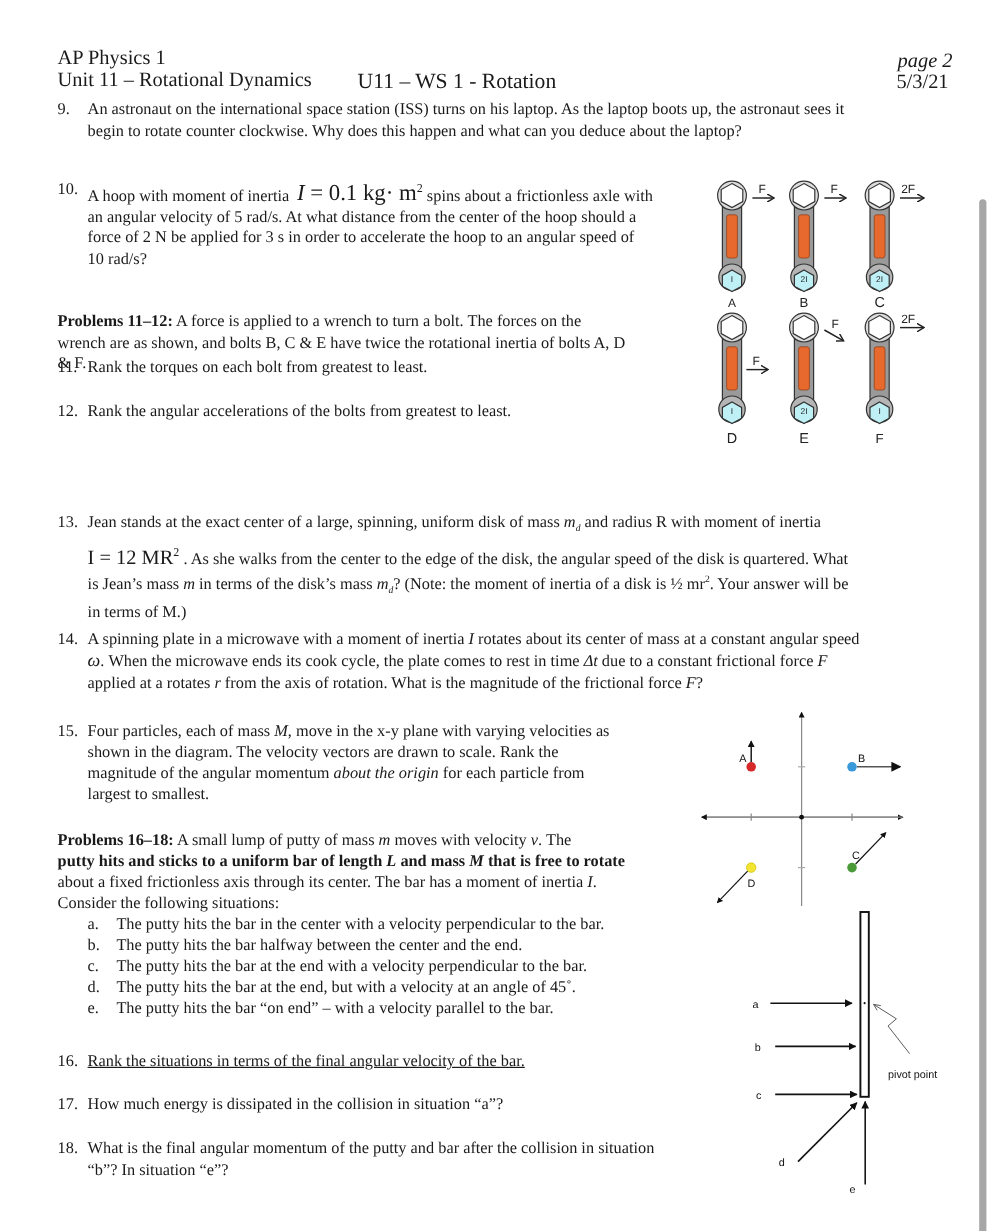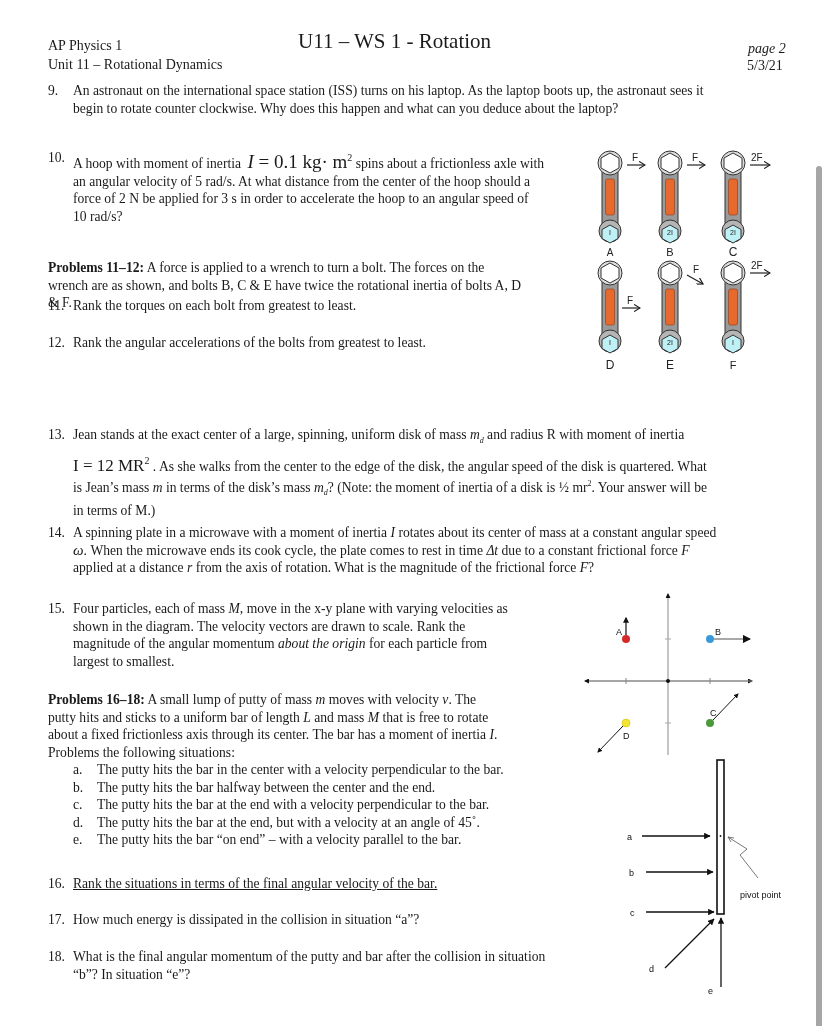--- a/index.html
+++ b/index.html
@@ -1,22 +1,22 @@
 <!DOCTYPE html>
 <html><head>
 <meta charset="utf-8">
 <style>
   html, body { margin: 0; padding: 0; }
   body {
     width: 828px; height: 1026px; background: #ffffff; position: relative; overflow: hidden;
     font-family: "Liberation Serif", "DejaVu Serif", serif; color: #1a1a1a;
   }
   .abs { position: absolute; }
-  .hdr-small { font-size: 14px; }
-  .title { font-size: 21px; }
+  .hdr-small { font-size: 17px; }
+  .title { font-size: 18px; margin-top: 28px; }
   .q { font-size: 13.6px; line-height: 17.5px; }
   .q .num { position: absolute; left: 0; top: 0; }
   .q .body { margin-left: 25px; }
   .bold { font-weight: bold; }
   .scroll-thumb { position: absolute; left: 816px; top: 166px; width: 6px; height: 860px; background: #a6a6a6; border-radius: 3px 3px 0 0; }
   .sit-item { position: relative; padding-left: 24px; }
   .sit-item .letter { position: absolute; left: 0; top: 0; }
   .diag-label { font-family: "Liberation Sans", "DejaVu Sans", sans-serif; font-size: 9px; fill: #111; }
   .hand { font-family: "Liberation Sans", "DejaVu Sans", sans-serif; }
 </style>
@@ -136,21 +136,21 @@
     <div style="white-space:nowrap;"><span>is Jean’s mass </span><i>m</i><span> in terms of the disk’s mass </span><i>m</i><sub style="font-size:8px;"><i>d</i></sub><span>? (Note:  the moment of inertia of a disk is ½ mr</span><sup style="font-size:8px;">2</sup><span>.  Your answer will be</span></div>
     <div>in terms of M.)</div>
   </div>
 </div>
 
 <div class="abs q" style="left:48px; top:524px; width:750px;">
   <span class="num">14.</span>
   <div class="body">
     <div style="white-space:nowrap;"><span>A spinning plate in a microwave with a moment of inertia </span><i>I</i><span> rotates about its center of mass at a constant angular speed</span></div>
     <div style="white-space:nowrap;"><i style="font-size:15px;">ω</i><span>.  When the microwave ends its cook cycle, the plate comes to rest in time </span><i>Δt</i><span> due to a constant frictional force </span><i>F</i></div>
-    <div style="white-space:nowrap;"><span>applied at a distance </span><i>r</i><span> from the axis of rotation.  What is the magnitude of the frictional force </span><i>F</i><span>?</span></div>
+    <div style="white-space:nowrap;"><span>applied at a rotates </span><i>r</i><span> from the axis of rotation.  What is the magnitude of the frictional force </span><i>F</i><span>?</span></div>
   </div>
 </div>
 
 <div class="abs q" style="left:48px; top:600px; width:520px;">
   <span class="num">15.</span>
   <div class="body">
     <div style="white-space:nowrap;"><span>Four particles, each of mass </span><i>M</i><span>, move in the x-y plane with varying velocities as</span></div>
     <div>shown in the diagram. The velocity vectors are drawn to scale. Rank the</div>
     <div style="white-space:nowrap;"><span>magnitude of the angular momentum </span><i>about the origin</i><span> for each particle from</span></div>
     <div>largest to smallest.</div>
@@ -197,23 +197,23 @@
 
   <g>
     <line x1="43" y1="146" x2="18" y2="172" stroke="#111" stroke-width="1" marker-end="url(#tris)"></line>
     <circle cx="46" cy="143" r="4" fill="#f2e430" stroke="#c9b800" stroke-width="0.5"></circle>
     <text x="43" y="159" class="diag-label">D</text>
   </g>
 </svg>
 
 <div class="abs q" style="left:48px; top:691px; width:540px;">
   <div style="white-space:nowrap;"><span class="bold">Problems 16–18:</span><span> A small lump of putty of mass </span><i>m</i><span> moves with velocity </span><i>v</i><span>.  The</span></div>
-  <div style="white-space:nowrap;"><span>putty hits and sticks to a uniform bar of length </span><i>L</i><span> and mass </span><i>M</i><span> that is free to rotate</span></div>
+  <div style="white-space:nowrap;font-weight:bold;"><span>putty hits and sticks to a uniform bar of length </span><i>L</i><span> and mass </span><i>M</i><span> that is free to rotate</span></div>
   <div style="white-space:nowrap;"><span>about a fixed frictionless axis through its center.  The bar has a moment of inertia </span><i>I</i><span>.</span></div>
-  <div>Problems the following situations:</div>
+  <div>Consider the following situations:</div>
   <div style="margin-left:25px;">
     <div class="sit-item"><span class="letter">a.</span><span>The putty hits the bar in the center with a velocity perpendicular to the bar.</span></div>
     <div class="sit-item"><span class="letter">b.</span><span>The putty hits the bar halfway between the center and the end.</span></div>
     <div class="sit-item"><span class="letter">c.</span><span>The putty hits the bar at the end with a velocity perpendicular to the bar.</span></div>
     <div class="sit-item"><span class="letter">d.</span><span>The putty hits the bar at the end, but with a velocity at an angle of 45˚.</span></div>
     <div class="sit-item"><span class="letter">e.</span><span>The putty hits the bar “on end” – with a velocity parallel to the bar.</span></div>
   </div>
 </div>
 
 <div class="abs q" style="left:48px; top:875px; width:540px;text-decoration:underline;">

